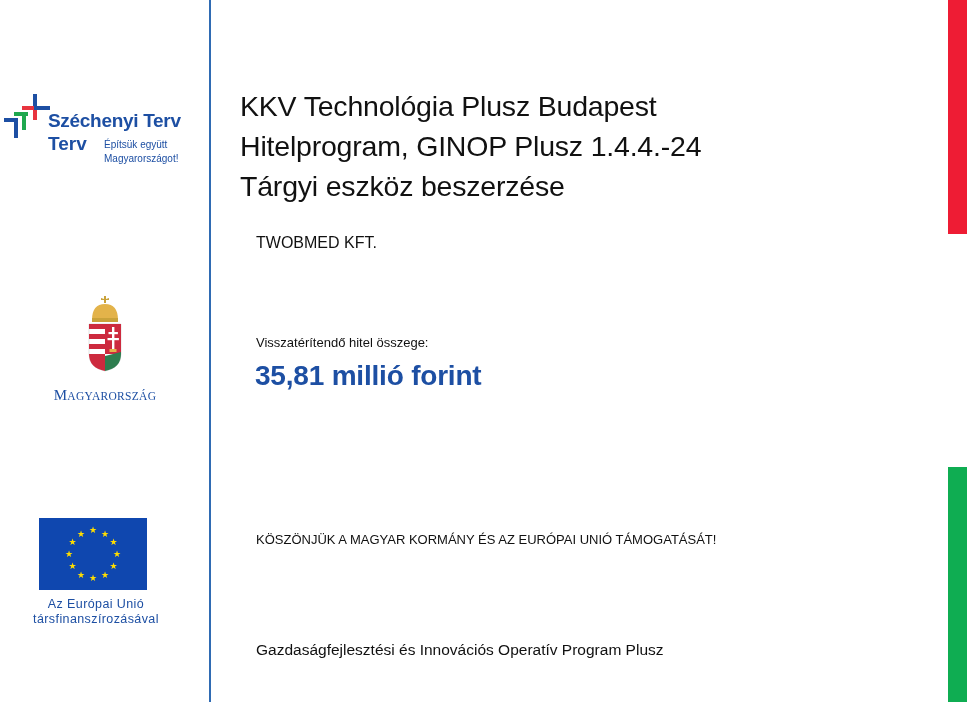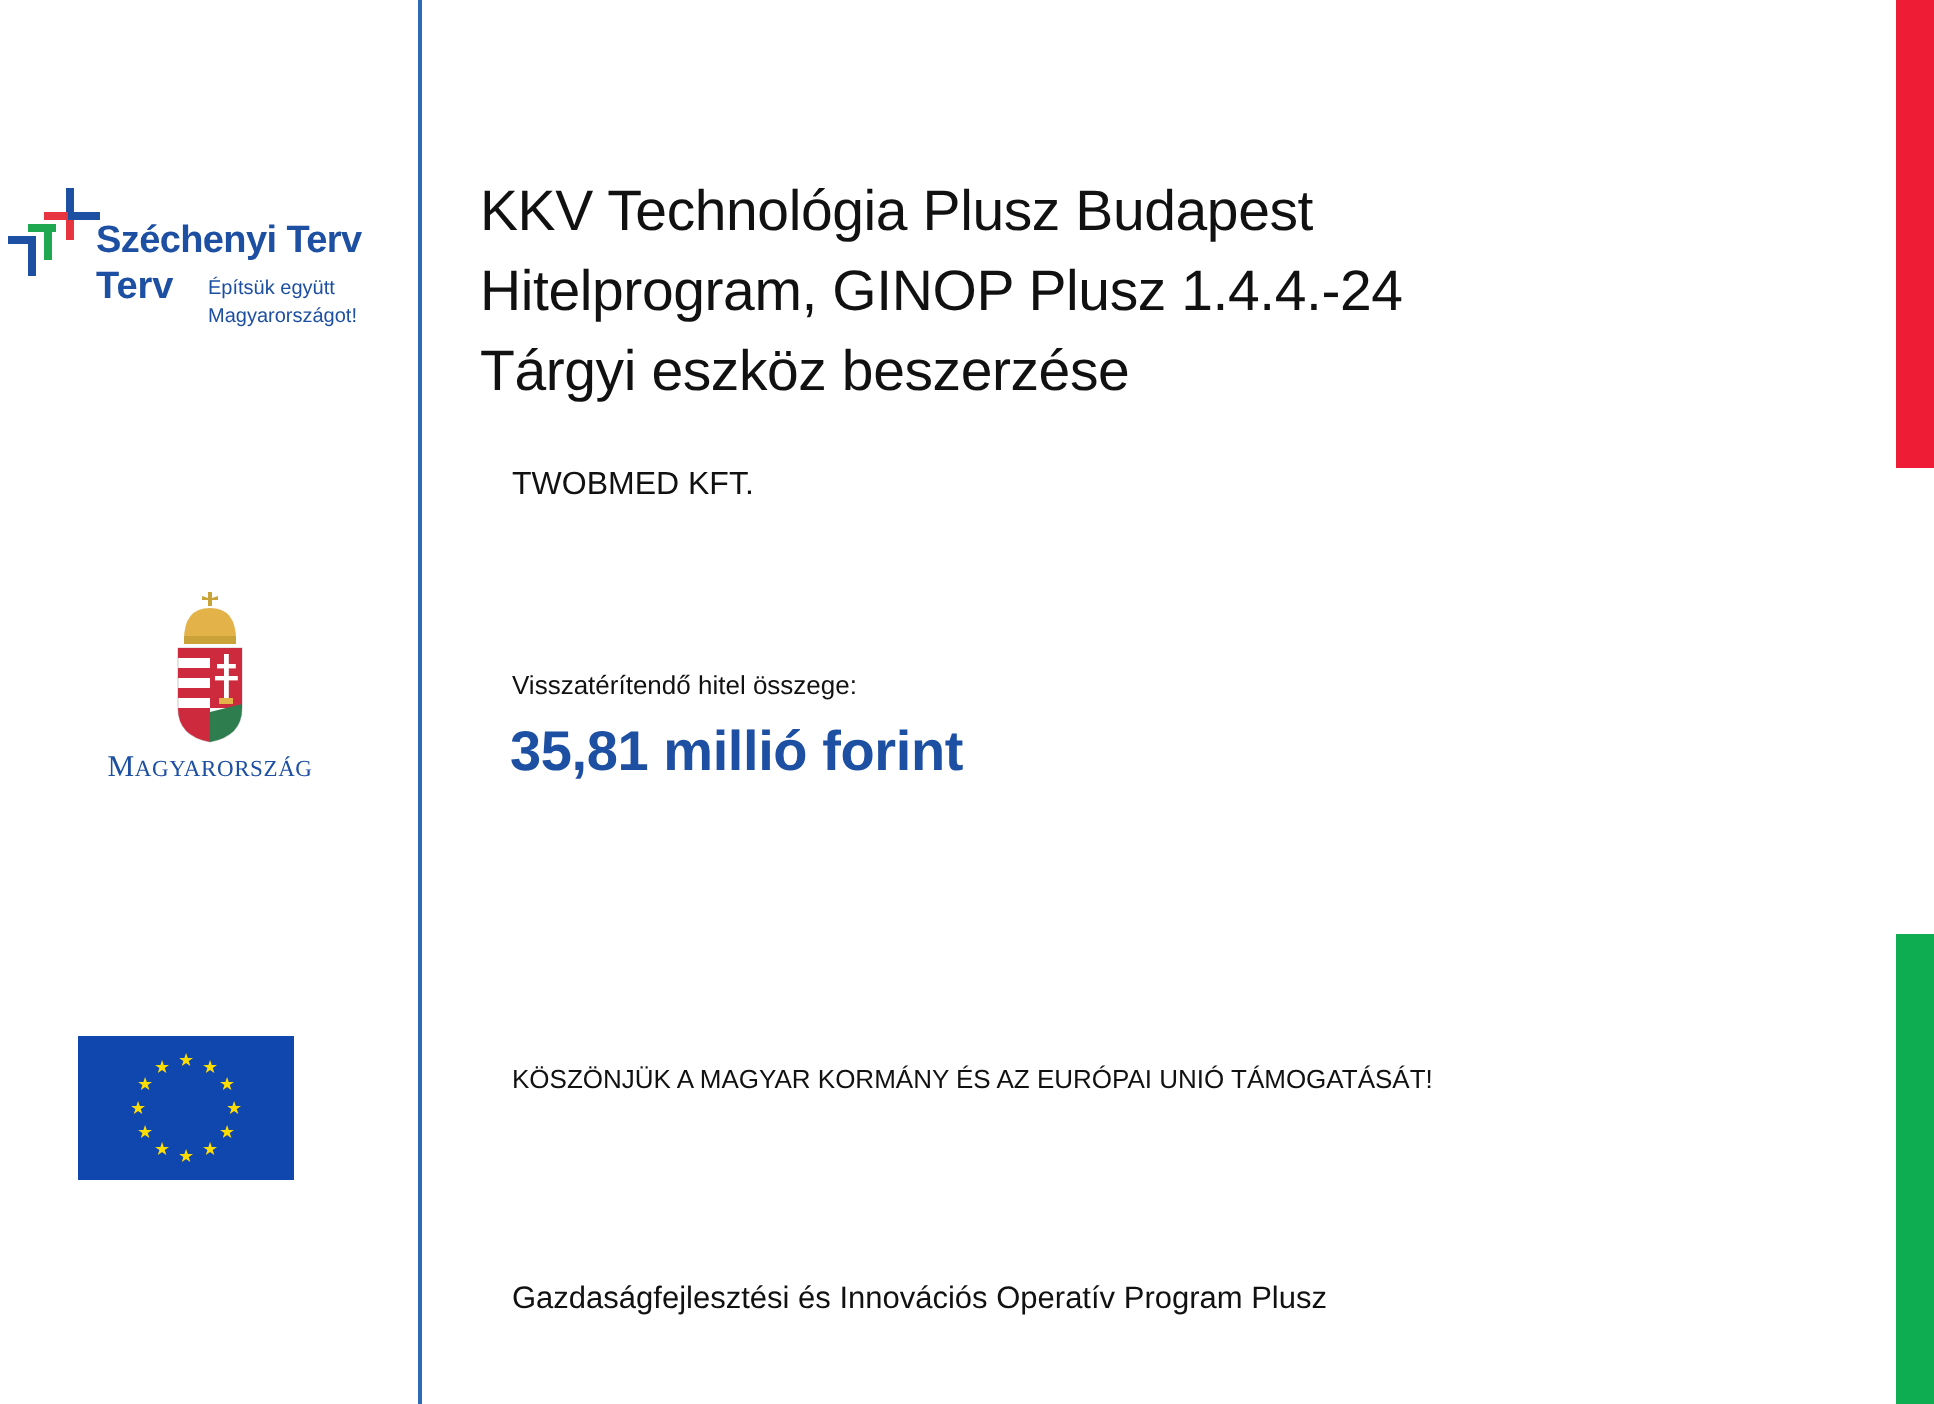--- a/index.html
+++ b/index.html
@@ -11,21 +11,21 @@
   
   .szt { position:absolute; left:4px; top:94px; width:200px; height:80px; }
   .szt-mark { position:absolute; left:0; top:0; width:46px; height:46px; }
   .szt-title { position:absolute; left:44px; top:16px; font-size:19px; font-weight:bold; color:#1d4fa3; letter-spacing:-0.3px; white-space:nowrap; }
   .szt-plusz { position:absolute; left:44px; top:39px; font-size:19px; font-weight:bold; color:#1d4fa3; }
   .szt-slogan { position:absolute; left:100px; top:44px; font-size:10px; color:#1d4fa3; line-height:14px; white-space:nowrap; }
 
   
   .gov { position:absolute; left:20px; top:296px; width:170px; text-align:center; }
   .coat { display:block; margin:0 auto; width:36px; height:76px; }
-  .gov-name { margin-top:4px; font-family:"Liberation Serif", serif; color:#1d4fa3; font-size:15px; line-height:17px; letter-spacing:0.3px; }
+  .gov-name { margin-top:15px; font-family:"Liberation Serif", serif; color:#1d4fa3; font-size:15px; line-height:17px; letter-spacing:0.3px; }
   .gov-name .sc { font-size:11.5px; }
 
   
   .eu { position:absolute; left:0; top:518px; width:186px; text-align:center; }
   .eu-flag { display:block; margin:0 auto 0 39px; width:108px; height:72px; background:#0f47af; }
   .eu-text { margin-top:7px; font-size:12.5px; color:#1d4fa3; line-height:15px; letter-spacing:0.4px; padding-left:6px; }
 
   
   .title { position:absolute; left:240px; top:86px; font-size:28.5px; font-weight:normal; color:#111; line-height:40px; letter-spacing:-0.2px; }
   .company { position:absolute; left:256px; top:234px; font-size:16px; color:#111; }
@@ -93,20 +93,24 @@
       <text x="74.5" y="51">★</text>
       <text x="66" y="59.5">★</text>
       <text x="54" y="63">★</text>
       <text x="42" y="59.5">★</text>
       <text x="33.5" y="51">★</text>
       <text x="30" y="39">★</text>
       <text x="33.5" y="27">★</text>
       <text x="42" y="18.5">★</text>
     </g>
   </svg>
+  <div class="eu-text">
+    <div>Az Európai Unió</div>
+    <div>társfinanszírozásával</div>
+  </div>
 </div>
 
 <div class="title">
   <div>KKV Technológia Plusz Budapest</div>
   <div>Hitelprogram, GINOP Plusz 1.4.4.-24</div>
   <div>Tárgyi eszköz beszerzése</div>
 </div>
 <div class="company">TWOBMED KFT.</div>
 <div class="amount-label">Visszatérítendő hitel összege:</div>
 <div class="amount">35,81 millió forint</div>

